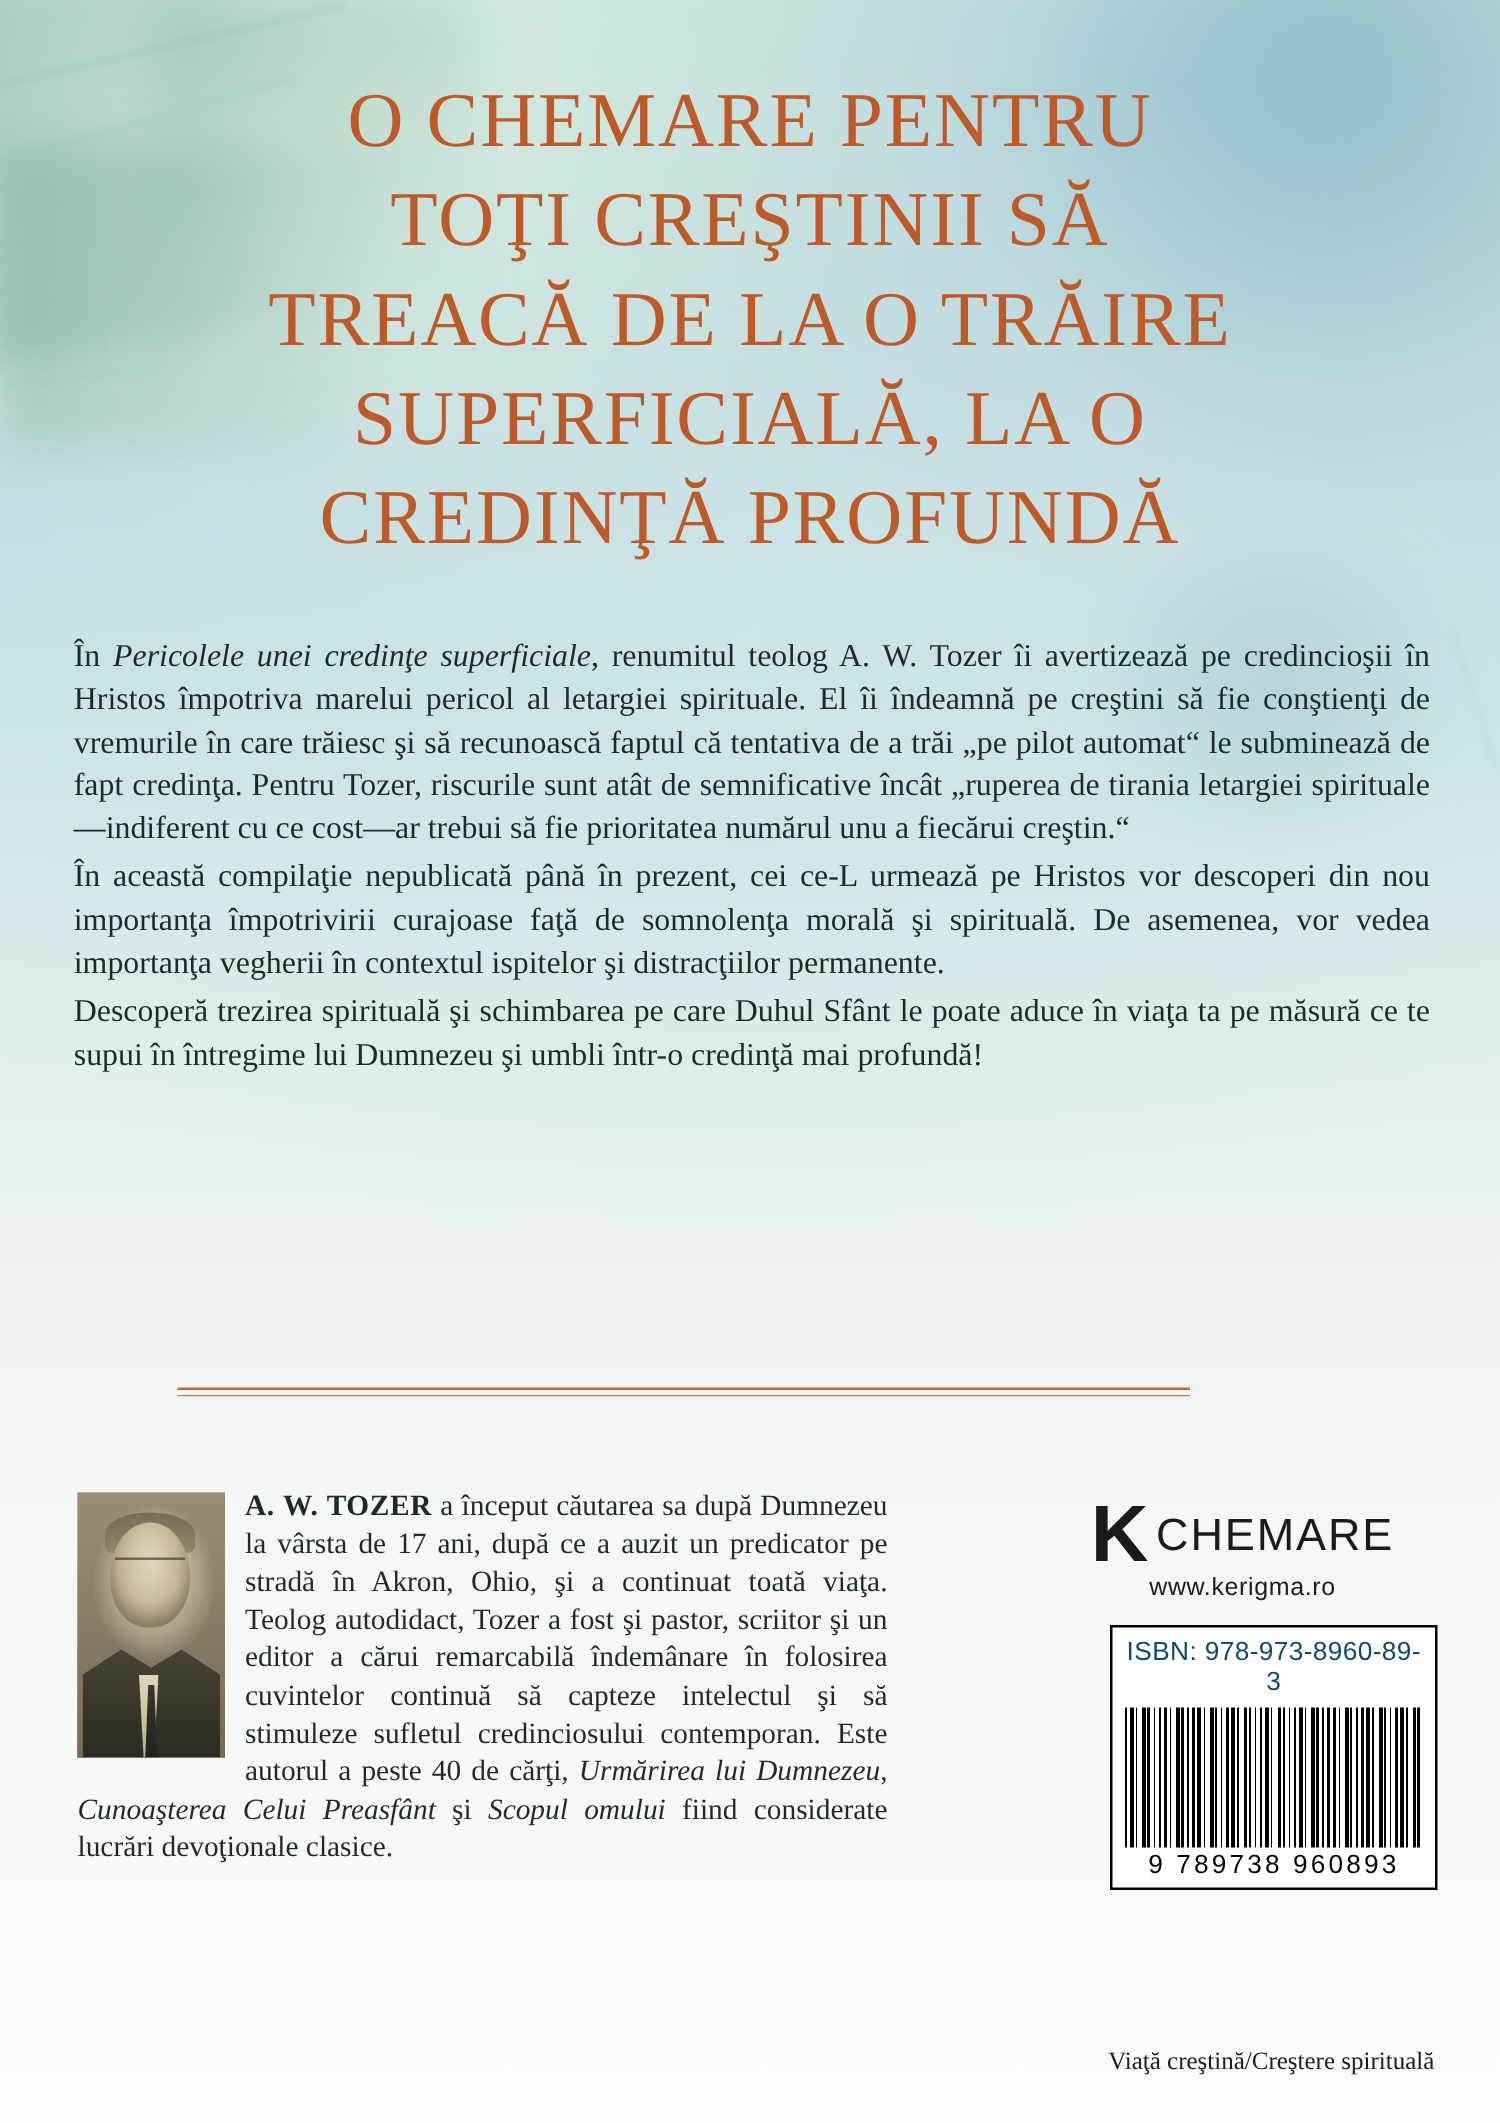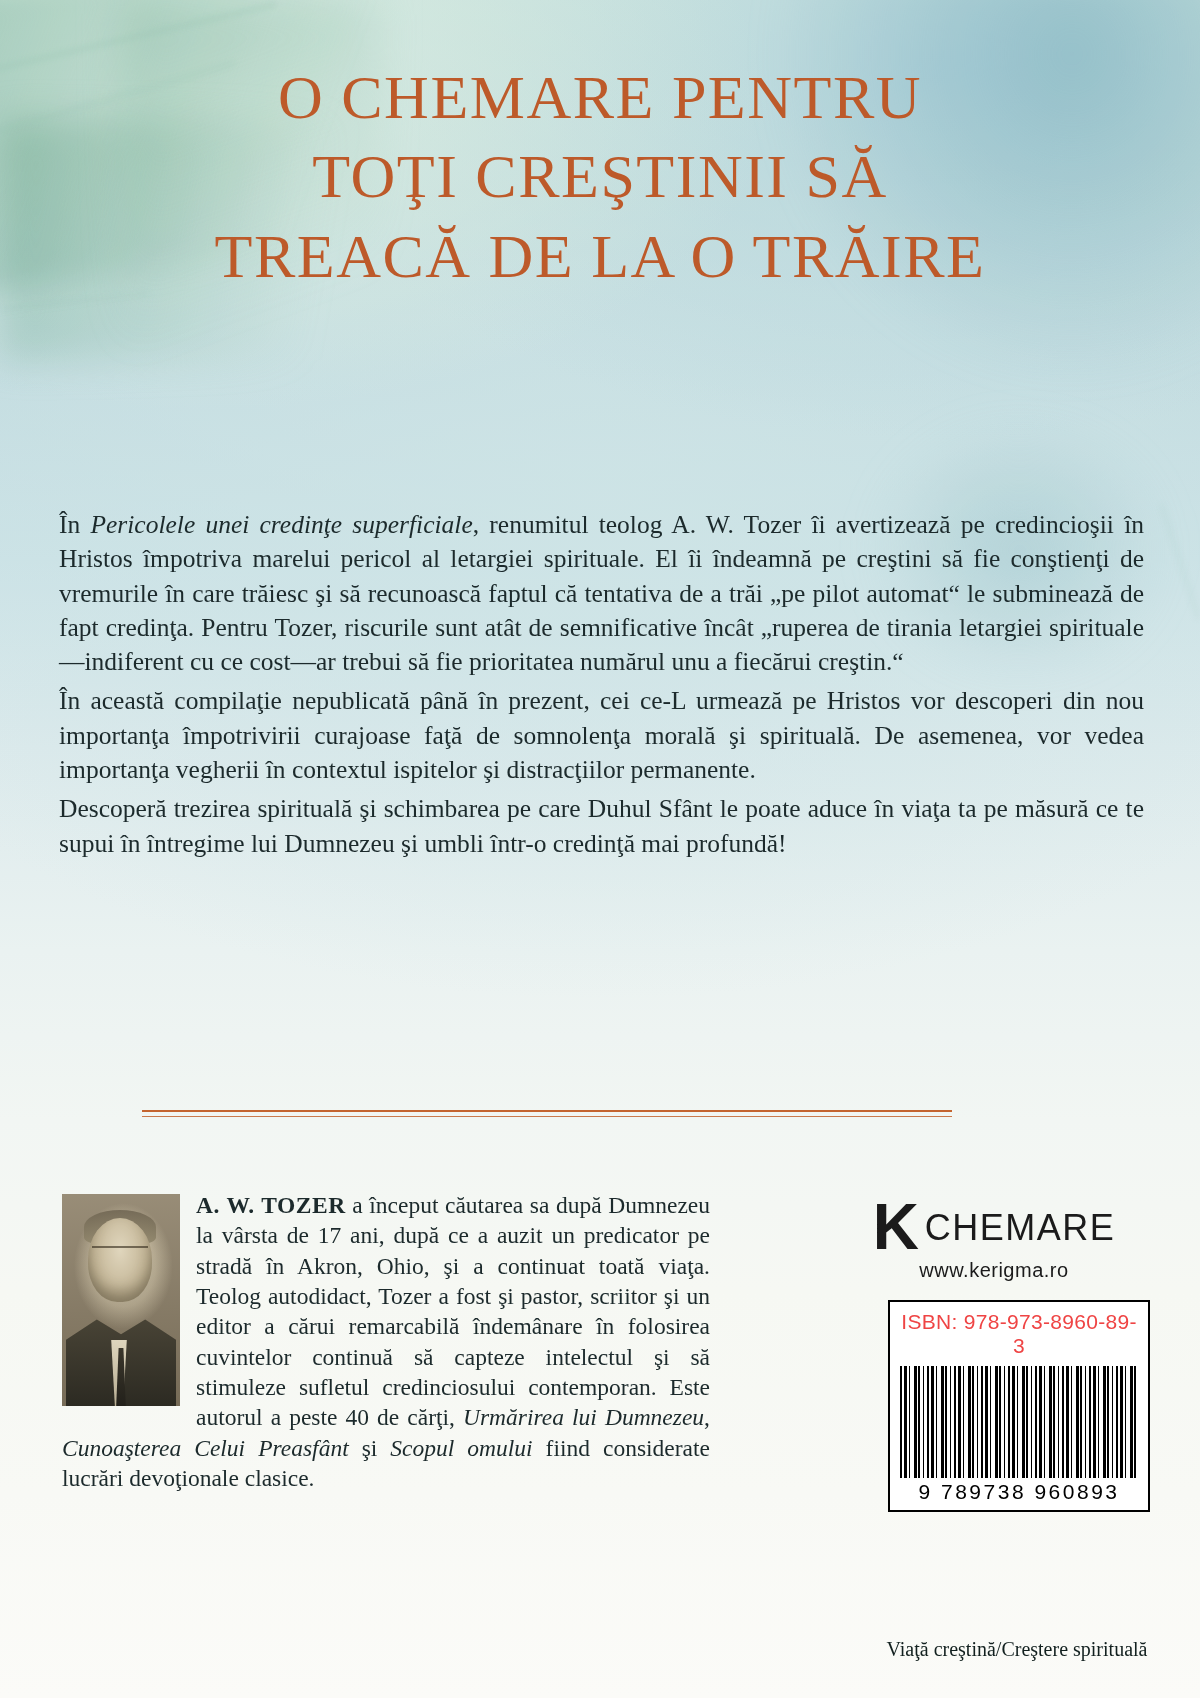--- a/index.html
+++ b/index.html
@@ -229,21 +229,21 @@
     top: 1300px;
     width: 262px;
     background: #ffffff;
     border: 2px solid #000;
     padding: 8px 6px 6px 6px;
     box-sizing: border-box;
   }
   .isbn-text {
     font-family: "Liberation Sans", sans-serif;
     font-size: 21px;
-    color: #ef4444;
+    color: #0c4a6e;
     text-align: center;
     letter-spacing: .3px;
     margin-bottom: 8px;
   }
   .barcode {
     height: 112px;
     width: 238px;
     margin: 0 auto;
     background-image: repeating-linear-gradient(
       to right,
@@ -285,20 +285,22 @@
   <div class="wash wash-5"></div>
   <div class="streak streak-a"></div>
   <div class="streak streak-b"></div>
   <div class="streak streak-c"></div>
   <div class="streak streak-d"></div>
 
   <div class="headline">
     <span class="hl-line">O CHEMARE PENTRU</span>
     <span class="hl-line">TOŢI CREŞTINII SĂ</span>
     <span class="hl-line">TREACĂ DE LA O TRĂIRE</span>
+    <span class="hl-line">SUPERFICIALĂ, LA O</span>
+    <span class="hl-line">CREDINŢĂ PROFUNDĂ</span>
   </div>
 
   <div class="body-copy">
     <p><span>În </span><em>Pericolele unei credinţe superficiale</em><span>, renumitul teolog A. W. Tozer îi avertizează pe credincioşii în Hristos împotriva marelui pericol al letargiei spirituale. El îi îndeamnă pe creştini să fie conştienţi de vremurile în care trăiesc şi să recunoască faptul că tentativa de a trăi „pe pilot automat“ le subminează de fapt credinţa. Pentru Tozer, riscurile sunt atât de semnificative încât „ruperea de tirania letargiei spirituale—indiferent cu ce cost—ar trebui să fie prioritatea numărul unu a fiecărui creştin.“</span></p>
     <p>În această compilaţie nepublicată până în prezent, cei ce-L urmează pe Hristos vor descoperi din nou importanţa împotrivirii curajoase faţă de somnolenţa morală şi spirituală. De asemenea, vor vedea importanţa vegherii în contextul ispitelor şi distracţiilor permanente.</p>
     <p>Descoperă trezirea spirituală şi schimbarea pe care Duhul Sfânt le poate aduce în viaţa ta pe măsură ce te supui în întregime lui Dumnezeu şi umbli într-o credinţă mai profundă!</p>
   </div>
 
   <div class="divider">
     <div class="d-top"></div>

